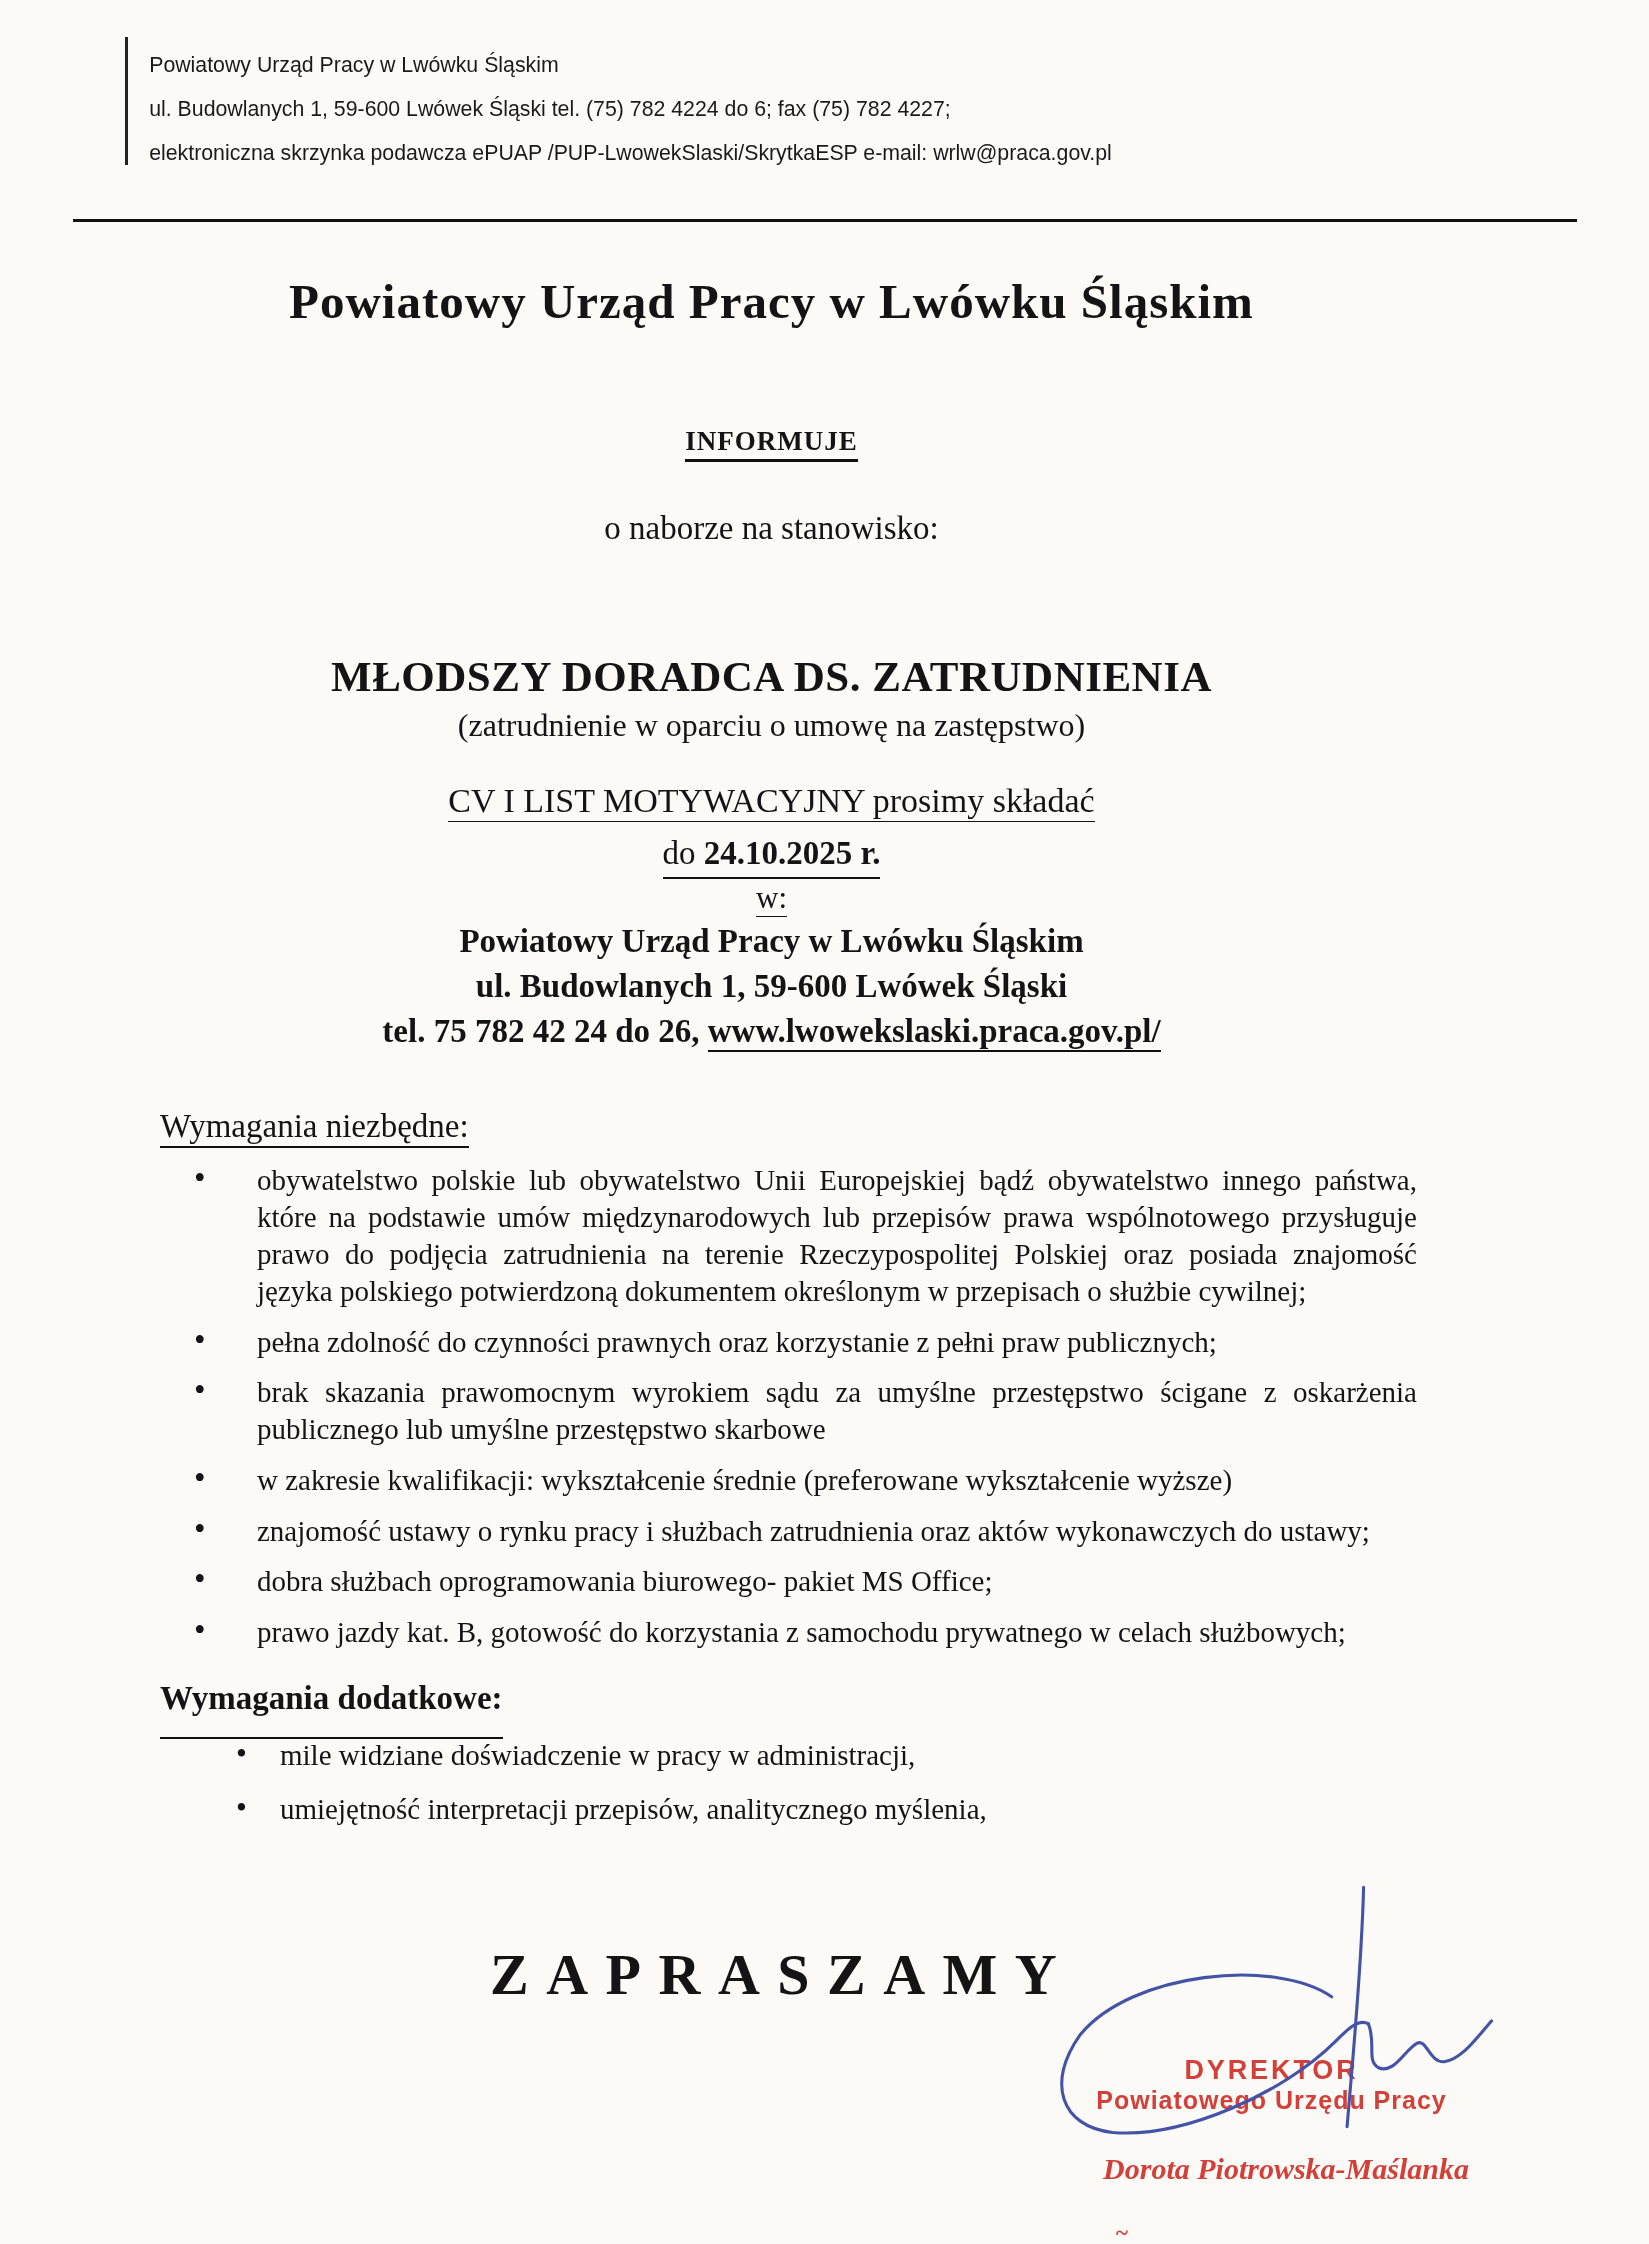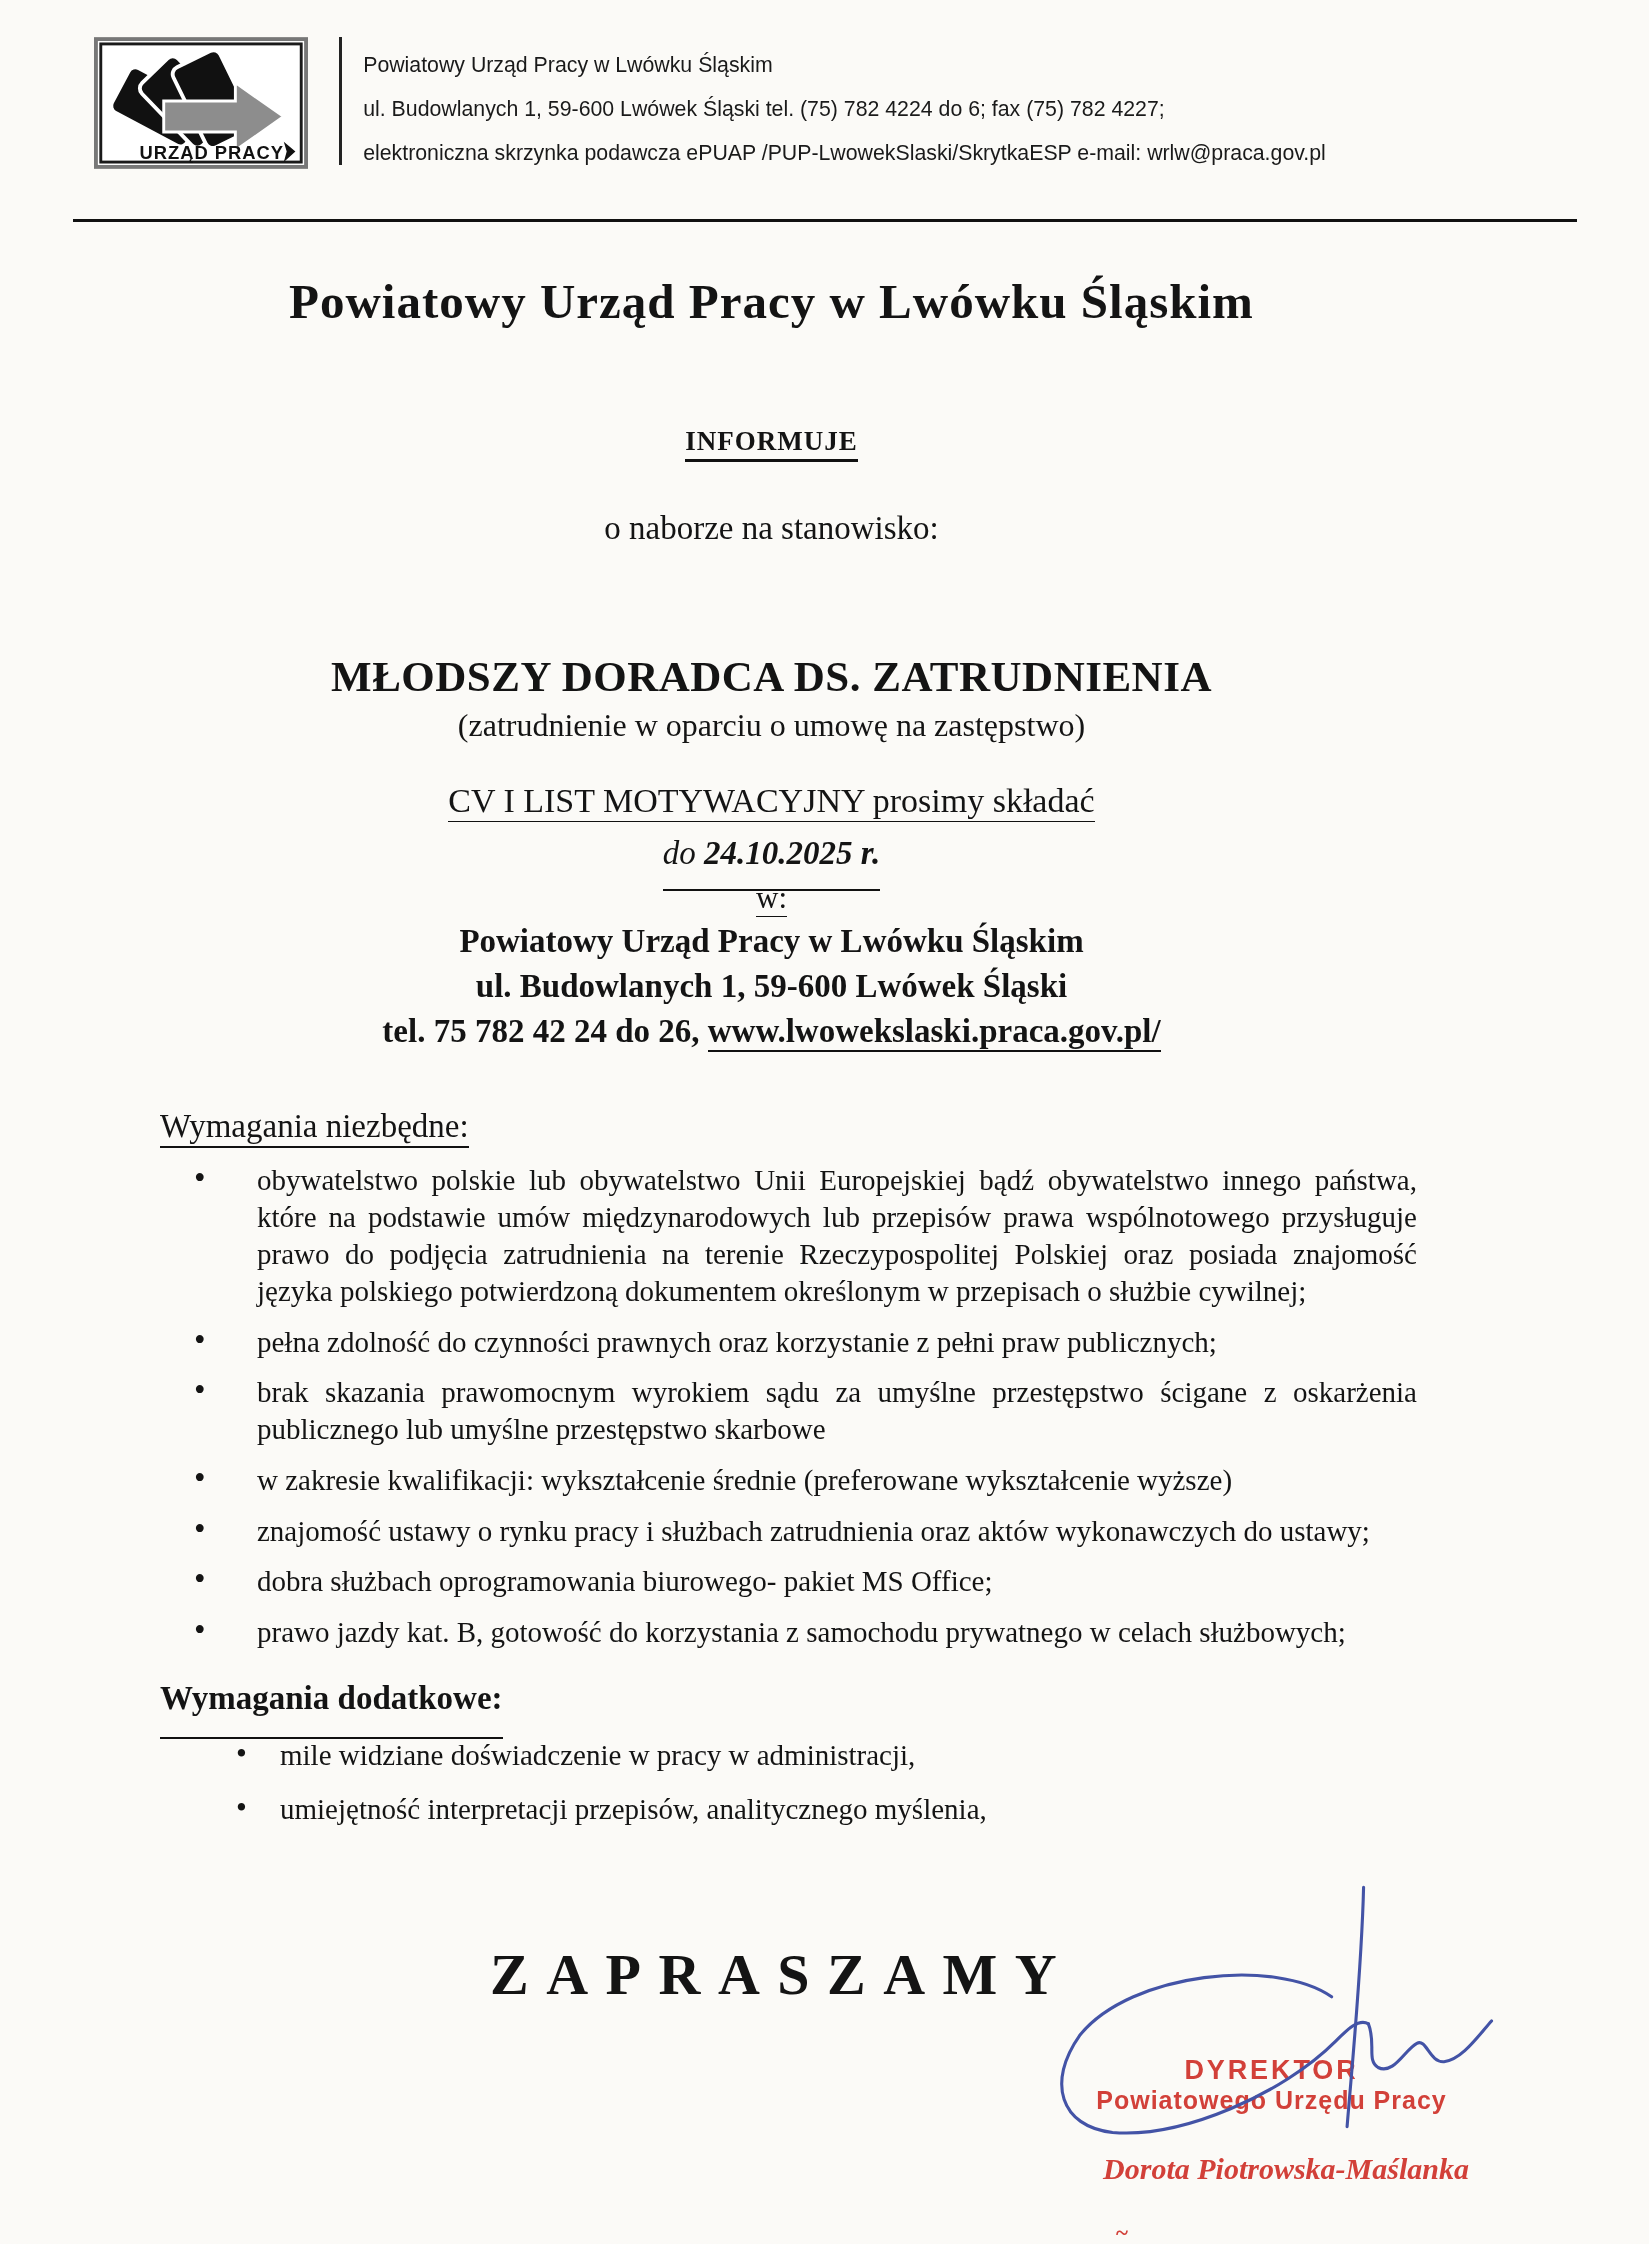--- a/index.html
+++ b/index.html
@@ -33,21 +33,21 @@
   .center-col{padding-right:107px;text-align:center;}
   .main-title{margin-top:50px;font-size:49px;line-height:60px;font-weight:bold;letter-spacing:1px;}
   .informs{margin-top:87px;font-size:27px;line-height:45px;font-weight:bold;}
   .informs span{border-bottom:3.9px solid #111;padding-bottom:2.9px;letter-spacing:1px;}
   .intro{margin-top:43px;font-size:33px;line-height:43px;}
   .pos-title{margin-top:100px;font-size:43px;line-height:54px;font-weight:bold;letter-spacing:0.5px;}
   .pos-sub{font-size:32px;line-height:43px;}
   .cv-line{margin-top:31px;font-size:34px;line-height:45px;}
   .cv-line span{border-bottom:1.9px solid #111;padding-bottom:1.9px;}
   .deadline{margin-top:7.8px;font-size:33px;line-height:45px;}
-  .deadline .u{border-bottom:2.9px solid #111;padding-bottom:18px;font-style:italic;}
+  .deadline .u{border-bottom:2.9px solid #111;padding-bottom:6px;}
   .deadline b{font-weight:bold;}
   .w-label{font-size:31px;line-height:43px;}
   .w-label span{border-bottom:1.9px solid #111;padding-bottom:1px;}
   .addr{font-size:33px;line-height:45px;font-weight:bold;}
   .addr .url{border-bottom:2.9px solid #111;padding-bottom:1px;}
   
   .req-heading{
     margin:50px 0 0 160px;
     font-size:33px;line-height:45px;font-weight:normal;
   }
@@ -103,34 +103,20 @@
   }
   .stamp-mark{position:absolute;left:87px;top:357px;color:#d24039;font-size:23px;font-weight:bold;}
   .sig-svg{position:absolute;left:0;top:0;pointer-events:none;}
 </style>
 </head>
 <body>
 
 <div class="page">
 
   <div class="letterhead">
-    <div class="logo-box">
-      <svg width="214" height="132" viewBox="0 0 221 136">
-        <rect x="2" y="2" width="217" height="132" fill="#ffffff" stroke="#777" stroke-width="4"></rect>
-        <rect x="7" y="7" width="207" height="122" fill="#ffffff" stroke="#1a1a1a" stroke-width="3"></rect>
-        <g>
-          <rect x="40" y="28" width="52" height="88" rx="8" fill="#111" stroke="#fff" stroke-width="4" transform="rotate(-62 66 72)"></rect>
-          <rect x="68" y="22" width="52" height="90" rx="8" fill="#111" stroke="#fff" stroke-width="4" transform="rotate(-44 94 67)"></rect>
-          <rect x="96" y="18" width="54" height="92" rx="8" fill="#111" stroke="#fff" stroke-width="4" transform="rotate(-26 123 64)"></rect>
-          <polygon points="72,66 146,66 146,47 196,82 146,117 146,98 72,98" fill="#8d8d8d" stroke="#fff" stroke-width="3"></polygon>
-        </g>
-        <text x="47" y="126" font-family="Liberation Sans, DejaVu Sans, sans-serif" font-size="19" font-weight="bold" fill="#111" letter-spacing="1">URZĄD PRACY</text>
-        <polygon points="196,108 208,118 196,129 199,118" fill="#111"></polygon>
-      </svg>
-    </div>
     <div class="lh-vrule"></div>
     <div class="lh-text">
       <div>Powiatowy Urząd Pracy w Lwówku Śląskim</div>
       <div>ul. Budowlanych 1, 59-600 Lwówek Śląski tel. (75) 782 4224 do 6; fax (75) 782 4227;</div>
       <div>elektroniczna skrzynka podawcza ePUAP /PUP-LwowekSlaski/SkrytkaESP e-mail: wrlw@praca.gov.pl</div>
     </div>
   </div>
 
   <hr class="top-rule">
 

